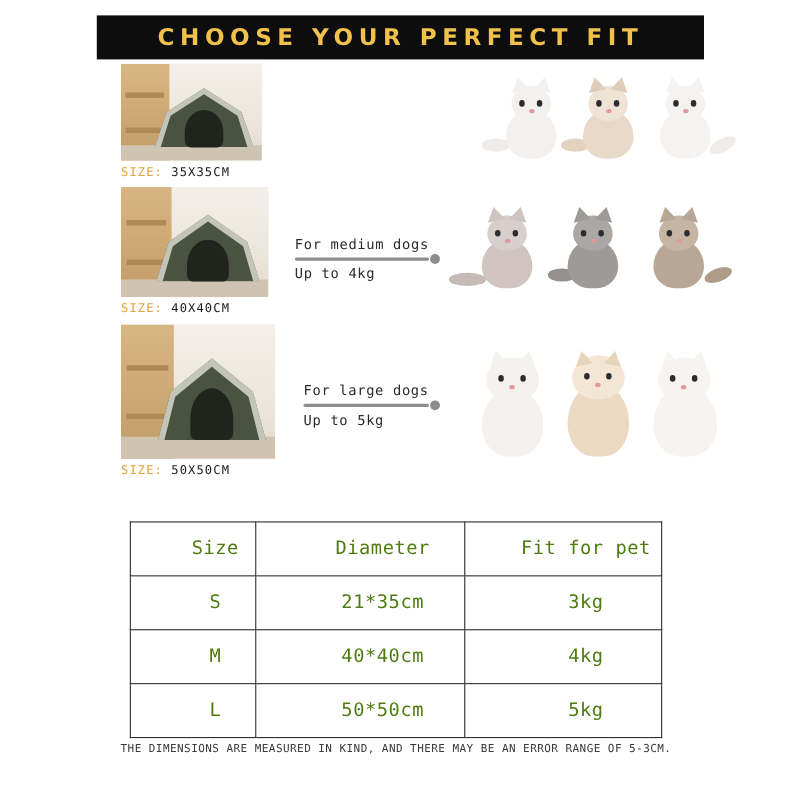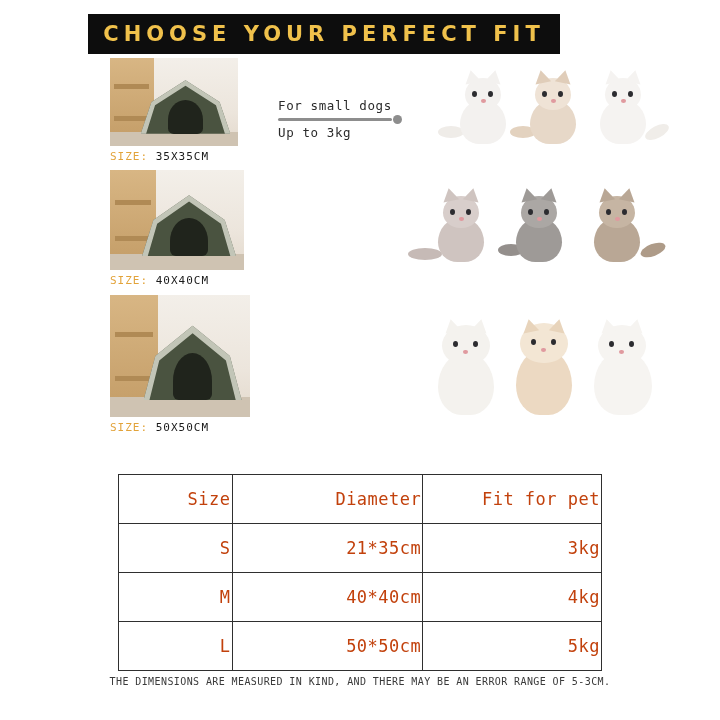--- a/index.html
+++ b/index.html
@@ -13,21 +13,21 @@
     font-family: "DejaVu Sans", sans-serif;
     overflow: hidden;
     position: relative;
   }
 
   
   .banner {
     position: absolute;
     left: 88px;
     top: 14px;
-    width: 472px;
+    width: 552px;
     height: 40px;
     background: #0d0d0d;
     display: flex;
     align-items: center;
     justify-content: center;
   }
   .banner-text {
     color: #f0c14b;
     font-family: "DejaVu Sans", sans-serif;
     font-size: 21px;
@@ -252,22 +252,22 @@
     width: 484px;
   }
   table.size-table {
     width: 100%;
     border-collapse: collapse;
     font-family: "DejaVu Sans Mono", monospace;
   }
   table.size-table th,
   table.size-table td {
     border: 1px solid #2f2f2f;
-    text-align: right;
-    color: #c2410c;
+    text-align: center;
+    color: #4d7c0f;
     font-weight: normal;
     height: 46px;
     font-size: 17px;
     letter-spacing: .5px;
     padding-left: 42px;
   }
   table.size-table th { font-size: 17px; }
   table.size-table col.c1 { width: 23.5%; }
   table.size-table col.c2 { width: 39.5%; }
   table.size-table col.c3 { width: 37%; }
@@ -304,27 +304,20 @@
           <div class="trim"></div>
           <div class="door"></div>
         </div>
       </div>
     </div>
     <div class="size-label" style="top:92px;">
       <span class="key">SIZE:</span>
       <span class="val">35X35CM</span>
     </div>
 
-    <div class="caption" style="left:278px;top:40px;">
-      <span class="cap-line1">For small dogs</span>
-      <span class="cap-rule">
-          <span class="dot"></span>
-        </span>
-      <span class="cap-line2">Up to 3kg</span>
-    </div>
 
     <div class="pets" style="left:452px;top:12px;">
       <div class="kitten">
         <div class="tail" style="left:-14px;background:#efece8;"></div>
         <div class="k-body" style="background:#f3f1ef;"></div>
         <div class="k-head" style="background:#f3f1ef;"></div>
         <div class="ear-l" style="border-bottom-color:#f3f1ef;"></div>
         <div class="ear-r" style="border-bottom-color:#f3f1ef;"></div>
         <div class="eye-l"></div>
           <div class="eye-r"></div>
@@ -364,20 +357,27 @@
           <div class="trim"></div>
           <div class="door"></div>
         </div>
       </div>
     </div>
     <div class="size-label" style="top:104px;">
       <span class="key">SIZE:</span>
       <span class="val">40X40CM</span>
     </div>
 
+    <div class="caption" style="left:268px;top:44px;">
+      <span class="cap-line1">For medium dogs</span>
+      <span class="cap-rule">
+          <span class="dot"></span>
+        </span>
+      <span class="cap-line2">Up to 4kg</span>
+    </div>
 
     <div class="pets" style="left:430px;top:18px;gap:16px;">
       <div class="kitten">
         <div class="tail" style="left:-22px;bottom:2px;width:34px;background:#c6bab6;"></div>
         <div class="k-body" style="background:#cfc4c0;"></div>
         <div class="k-head" style="background:#d8cecb;"></div>
         <div class="ear-l" style="border-bottom-color:#cfc4c0;"></div>
         <div class="ear-r" style="border-bottom-color:#cfc4c0;"></div>
         <div class="eye-l"></div>
           <div class="eye-r"></div>
@@ -417,20 +417,27 @@
           <div class="trim"></div>
           <div class="door"></div>
         </div>
       </div>
     </div>
     <div class="size-label" style="top:126px;">
       <span class="key">SIZE:</span>
       <span class="val">50X50CM</span>
     </div>
 
+    <div class="caption" style="left:276px;top:52px;">
+      <span class="cap-line1">For large dogs</span>
+      <span class="cap-rule">
+          <span class="dot"></span>
+        </span>
+      <span class="cap-line2">Up to 5kg</span>
+    </div>
 
     <div class="pets" style="left:432px;top:24px;gap:10px;">
       <div class="kitten" style="width:68px;height:96px;">
         <div class="k-body" style="left:6px;width:56px;height:62px;background:#f4f2ee;"></div>
         <div class="k-head" style="left:10px;top:6px;width:48px;height:40px;background:#f4f2ee;"></div>
         <div class="ear-l" style="left:12px;border-bottom-color:#f4f2ee;"></div>
         <div class="ear-r" style="right:12px;border-bottom-color:#f4f2ee;"></div>
         <div class="eye-l" style="top:22px;left:21px;"></div>
         <div class="eye-r" style="top:22px;left:41px;"></div>
         <div class="nose" style="top:31px;left:31px;"></div>

